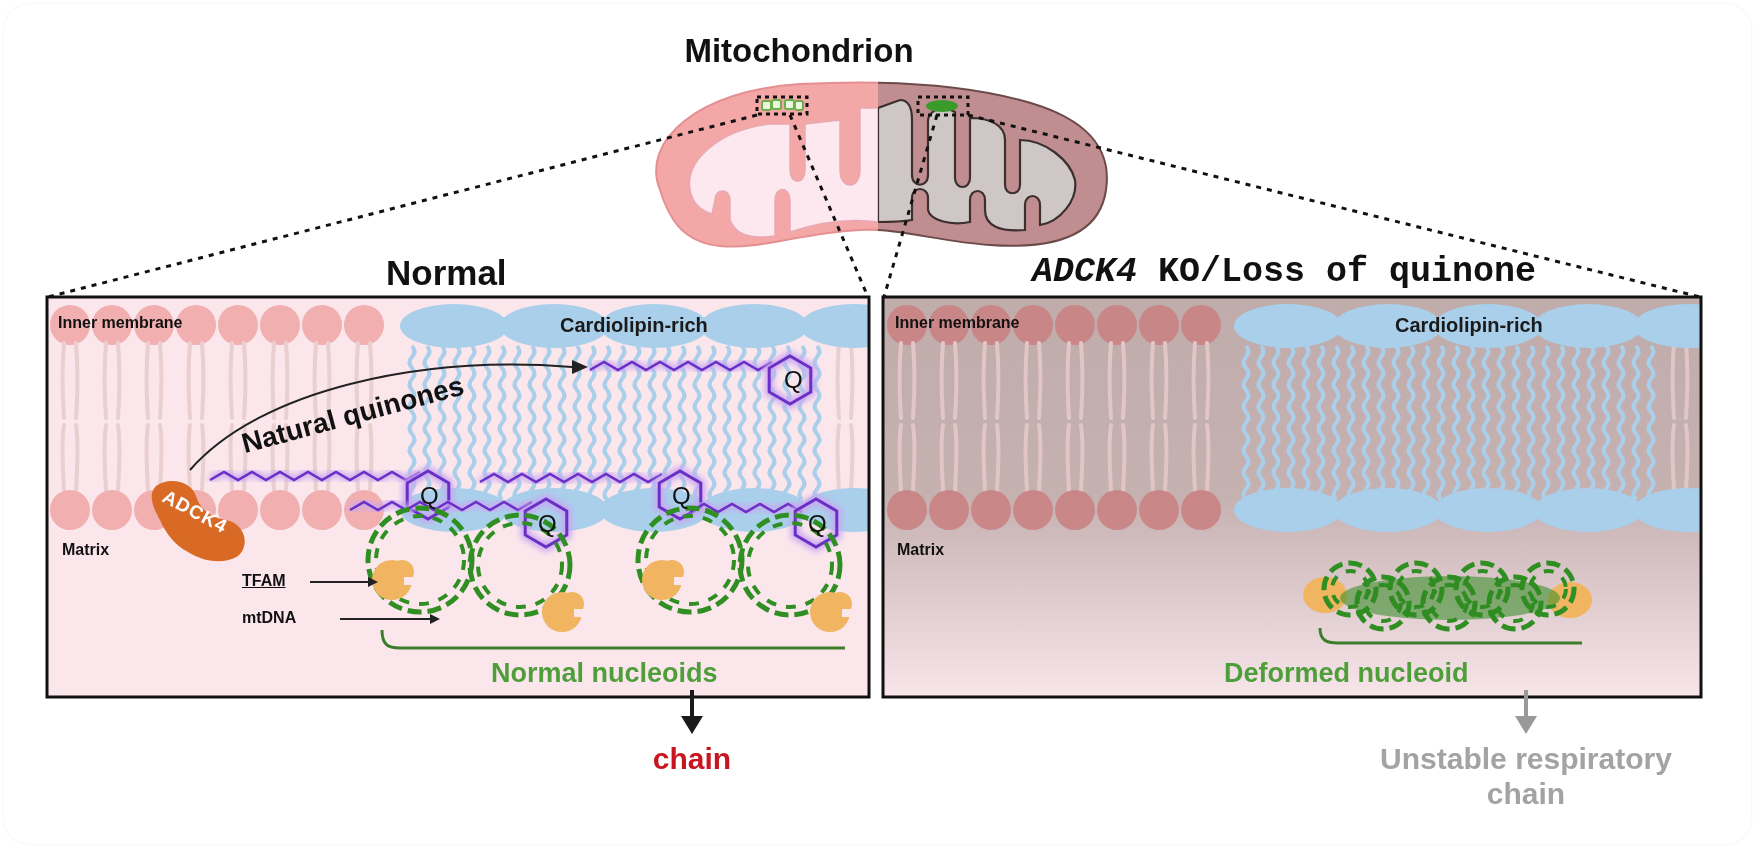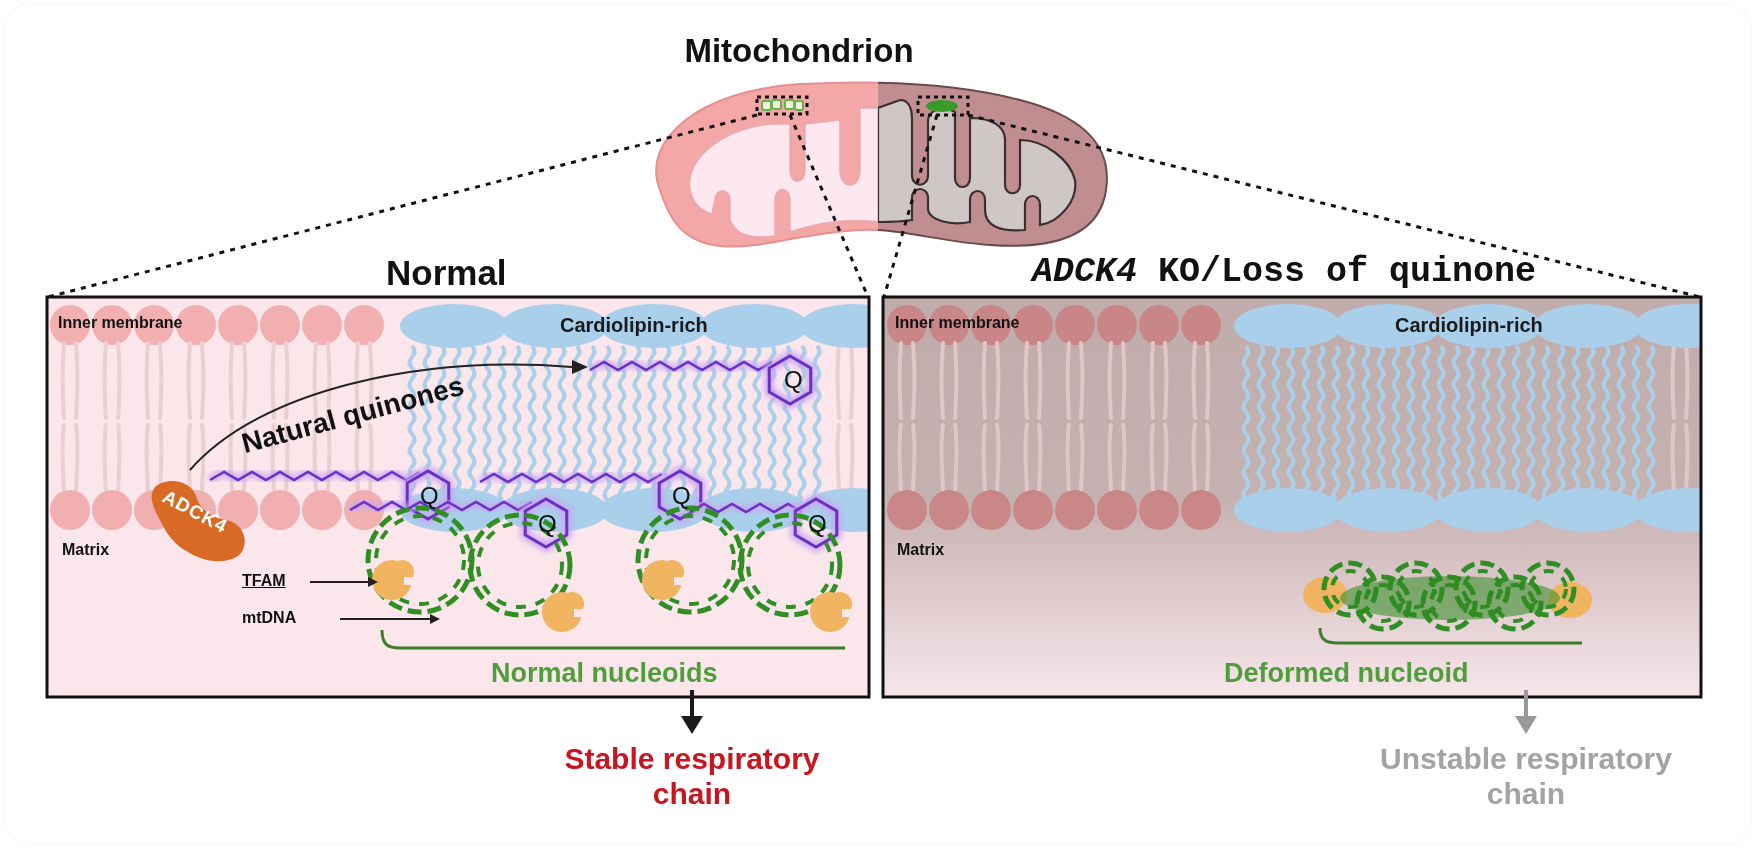--- a/index.html
+++ b/index.html
@@ -335,19 +335,18 @@
 <div class="t lbl" style="left:538px; top:512px; font-size:24px; font-weight:normal;">Q</div>
 <div class="t lbl" style="left:672px; top:484px; font-size:24px; font-weight:normal;">Q</div>
 <div class="t lbl" style="left:808px; top:512px; font-size:24px; font-weight:normal;">Q</div>
 
 <div class="t lbl" style="left:895px; top:315px;">Inner membrane</div>
 <div class="t cl-lbl" style="left:1347px; top:315px;">Cardiolipin-rich</div>
 <div class="t lbl" style="left:897px; top:542px;">Matrix</div>
 <div class="t nucleoid-lbl" style="left:1224px; top:660px;">Deformed nucleoid</div>
 
 <div class="t out-lbl stable" style="left:537px; width:310px; top:742px;">
-  <div>Stable respiratory</div>
   <div>chain</div>
 </div>
 <div class="t out-lbl unstable" style="left:1346px; width:360px; top:742px;">
   <div>Unstable respiratory</div>
   <div>chain</div>
 </div>
 
 </body></html>

